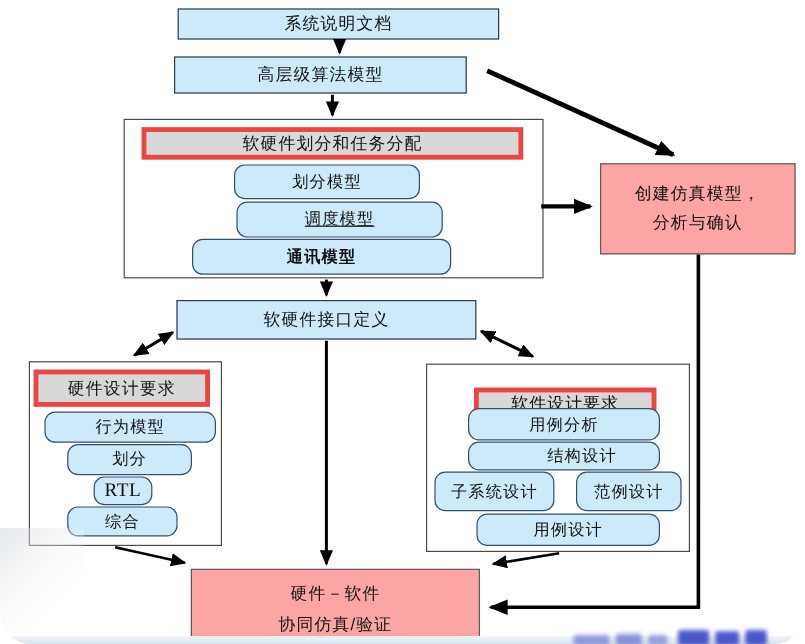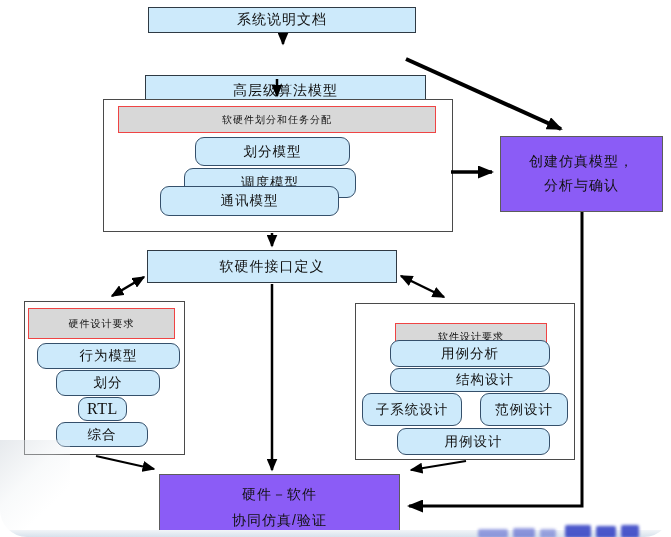--- a/index.html
+++ b/index.html
@@ -14,27 +14,27 @@
     position:absolute;display:flex;align-items:center;justify-content:center;
     box-sizing:border-box;text-align:center;letter-spacing:1px;
   }
   .blue-rect{
     background:#cdeafb;border:1.5px solid #2f3a44;font-size:14px;
   }
   .container-box{
     background:#ffffff;border:1.6px solid #4a4a4a;
   }
   .gray-header{
-    background:#d8d8d8;border:1px solid #ef4444;font-size:10px;
+    background:#d8d8d8;border:4px solid #ef4444;font-size:14px;
   }
   .rounded-item{
     background:#cdeafb;border:1.4px solid #35506b;border-radius:9px;font-size:13.5px;
   }
   .white-box{
-    background:#8b5cf6;border:1.6px solid #5c5c5c;font-size:14px;
+    background:#fca5a5;border:1.6px solid #5c5c5c;font-size:14px;
     flex-direction:column;line-height:1.7;justify-content:center;
   }
   .rtl-text{font-family:"Liberation Serif","DejaVu Serif",serif;font-size:16px;letter-spacing:0.5px;}
   #arrow-layer{position:absolute;left:0;top:0;width:671px;height:537px;pointer-events:none;}
   #arrow-layer line,#arrow-layer polyline{stroke:#000000;fill:none;}
   #footer-strip{
     position:absolute;left:0;bottom:0;width:671px;height:7px;
     background:linear-gradient(to bottom,#f2f5f8,#d7e2ec);
   }
   #corner-texture{
@@ -58,35 +58,35 @@
 </style>
 </head>
 <body>
 
 <div id="canvas">
 
   <div class="box blue-rect" style="left:148px;top:7px;width:268px;height:26px;">
     <span>系统说明文档</span>
   </div>
 
-  <div class="box blue-rect" style="left:145px;top:47px;width:281px;height:31px;margin-top:28px;">
+  <div class="box blue-rect" style="left:145px;top:47px;width:244px;height:31px;">
     <span>高层级算法模型</span>
   </div>
 
   <div class="box container-box" style="left:103px;top:99px;width:350px;height:133px;"></div>
   <div class="box gray-header" style="left:118px;top:106px;width:318px;height:27px;">
     <span>软硬件划分和任务分配</span>
   </div>
   <div class="box rounded-item" style="left:195px;top:137px;width:155px;height:29px;">
     <span>划分模型</span>
   </div>
-  <div class="box rounded-item" style="left:184px;top:168px;width:172px;height:30px;text-decoration:underline;">
+  <div class="box rounded-item" style="left:197px;top:168px;width:172px;height:30px;text-decoration:underline;">
     <span>调度模型</span>
   </div>
-  <div class="box rounded-item" style="left:160px;top:186px;width:179px;height:30px;">
+  <div class="box rounded-item" style="left:160px;top:199px;width:216px;height:30px;font-weight:bold;">
     <span>通讯模型</span>
   </div>
 
   <div class="box white-box" style="left:500px;top:136px;width:163px;height:76px;">
     <div>创建仿真模型，</div>
     <div>分析与确认</div>
   </div>
 
   <div class="box blue-rect" style="left:147px;top:250px;width:250px;height:33px;">
     <span>软硬件接口定义</span>

